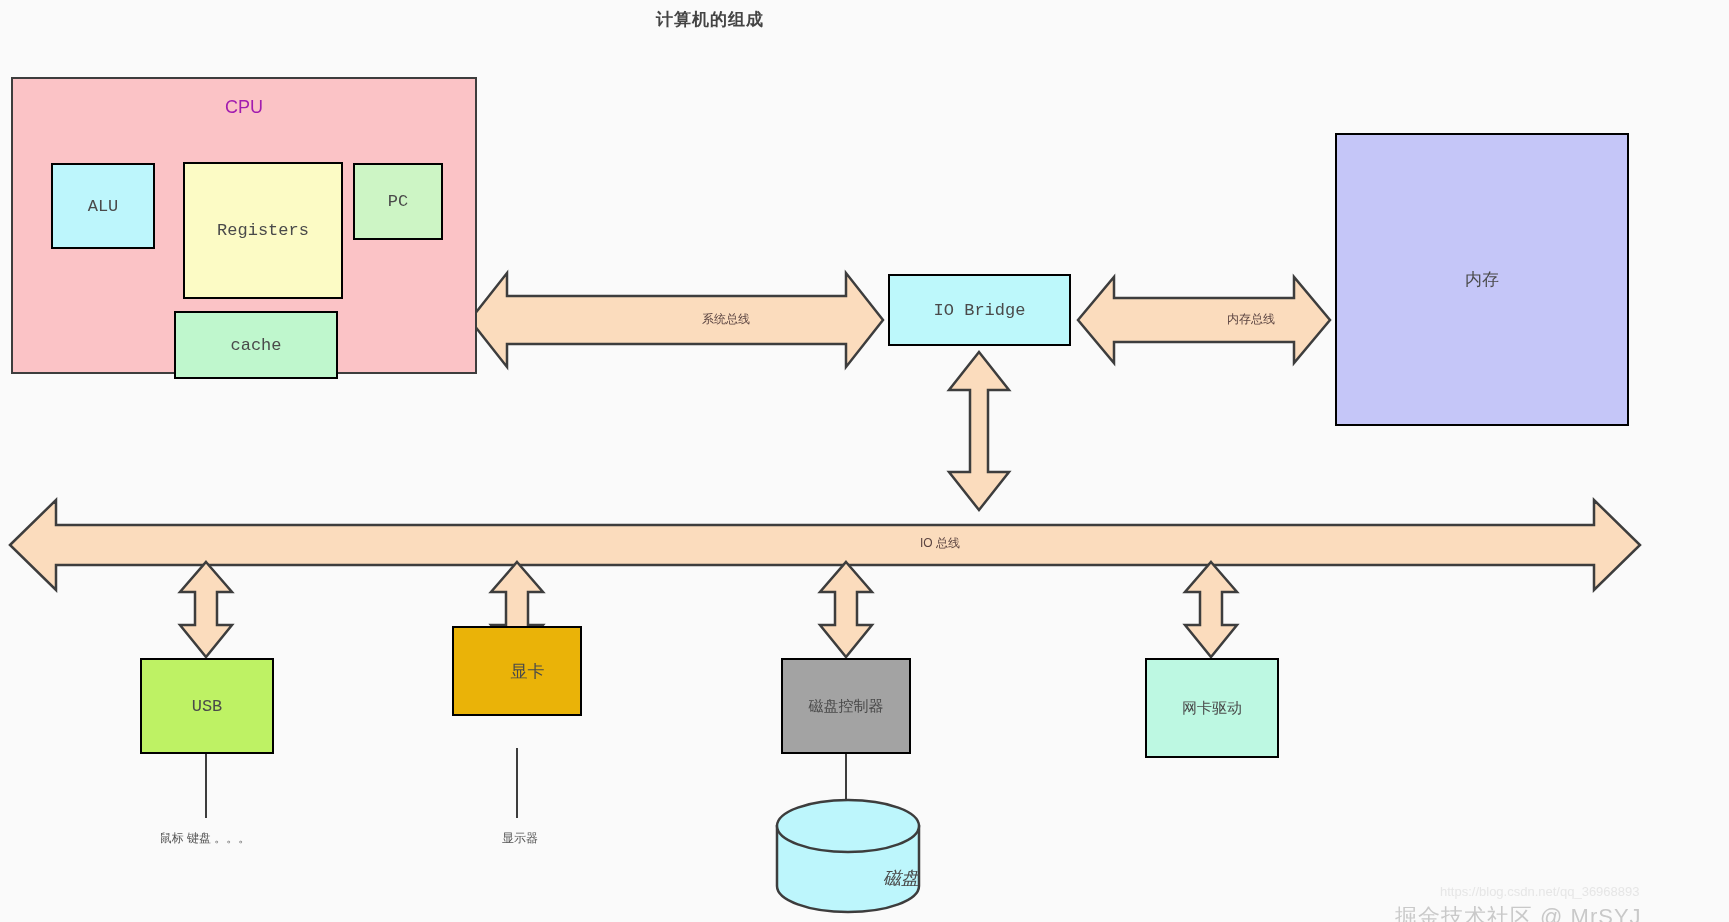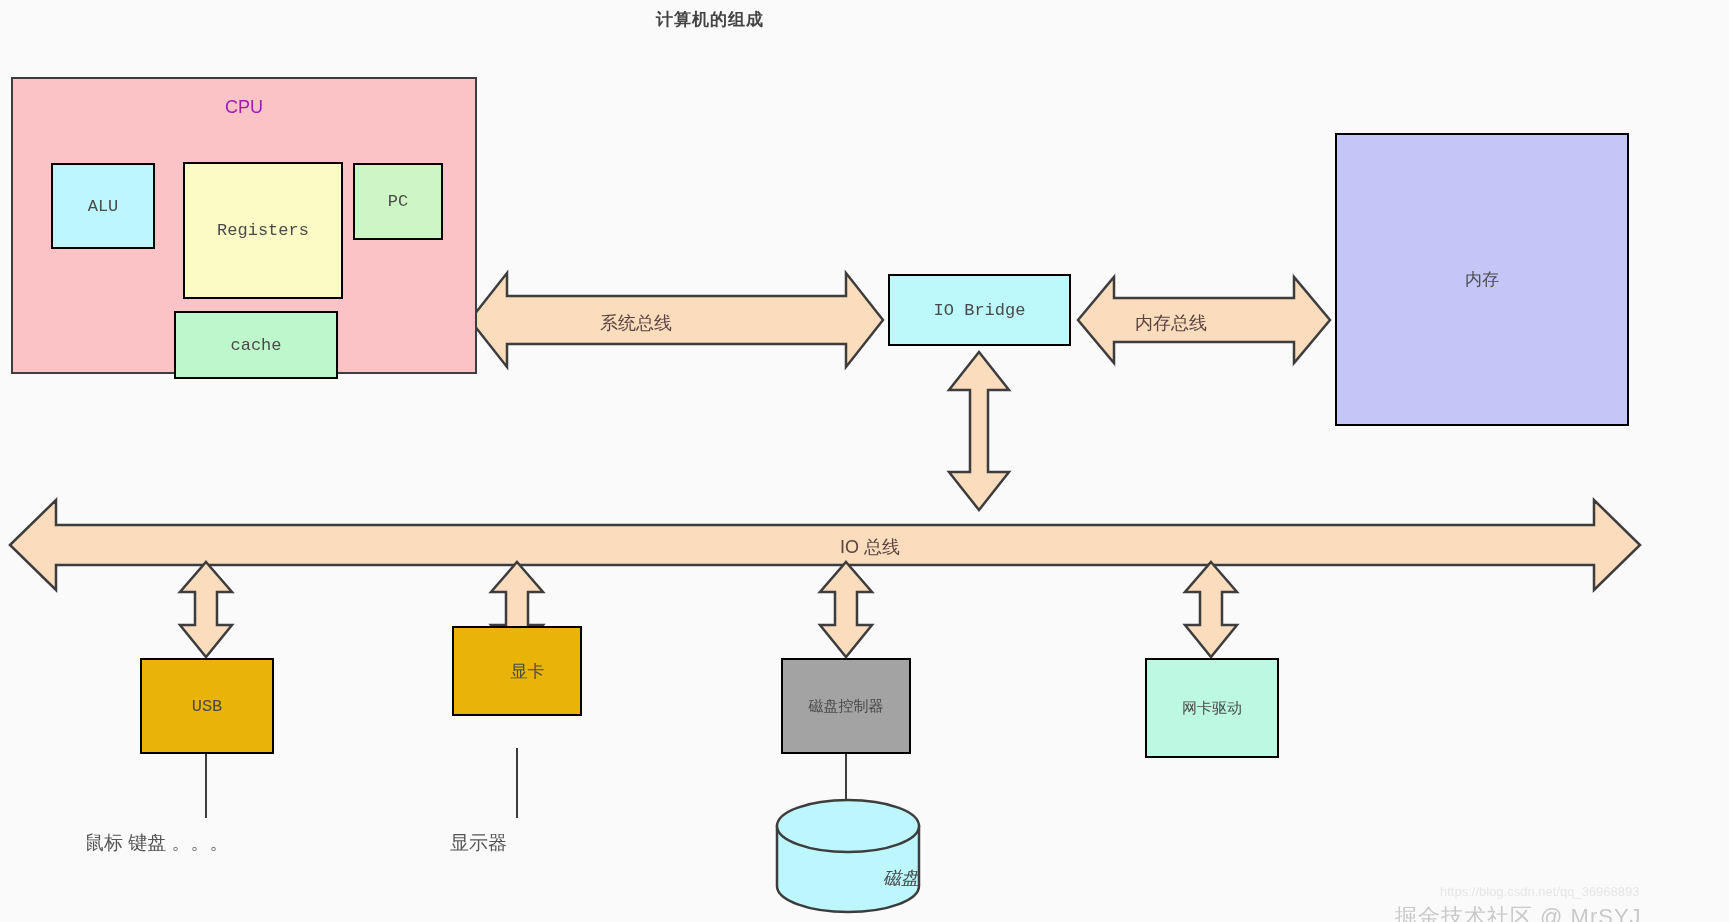--- a/index.html
+++ b/index.html
@@ -78,39 +78,40 @@
     left: 888px; top: 274px; width: 183px; height: 72px;
     background: #bdf8fb;
   }
   
   #memory-box {
     left: 1335px; top: 133px; width: 294px; height: 293px;
     background: #c5c6f8;
   }
 
   
-  #usb-box      { left: 140px;  top: 658px; width: 134px; height: 96px;  background: #eab308; }
+  #usb-box      { left: 140px;  top: 658px; width: 134px; height: 96px;  background: #bef264; }
   #gpu-box      { left: 452px;  top: 626px; width: 130px; height: 90px;  background: #eab308; padding-left: 21px; }
   #disk-ctrl-box{ left: 781px;  top: 658px; width: 130px; height: 96px;  background: #a3a3a3; font-size: 15px;}
   #nic-box      { left: 1145px; top: 658px; width: 134px; height: 100px; background: #bdf8e2; font-size: 15px;}
 
   
   .arrow-label {
     position: absolute;
-    font-size: 18px;
+    font-size: 12px;
     color: #5a4340;
     white-space: nowrap;
-    text-align: left;
+    text-align: right;
   }
 
   
   .plain-label {
-    font-size: 19px;
+    font-size: 12px;
     color: #555;
     white-space: nowrap;
+    text-align: center;
   }
   #mouse-kb-label { left: 85px;  top: 830px; width: 240px; }
   #monitor-label  { left: 450px; top: 830px; width: 140px; }
   #disk-label {
     position: absolute;
     left: 777px; top: 866px; width: 142px;
     text-align: right;
     font-size: 18px;
     color: #4a4a4a;
     font-style: italic;

